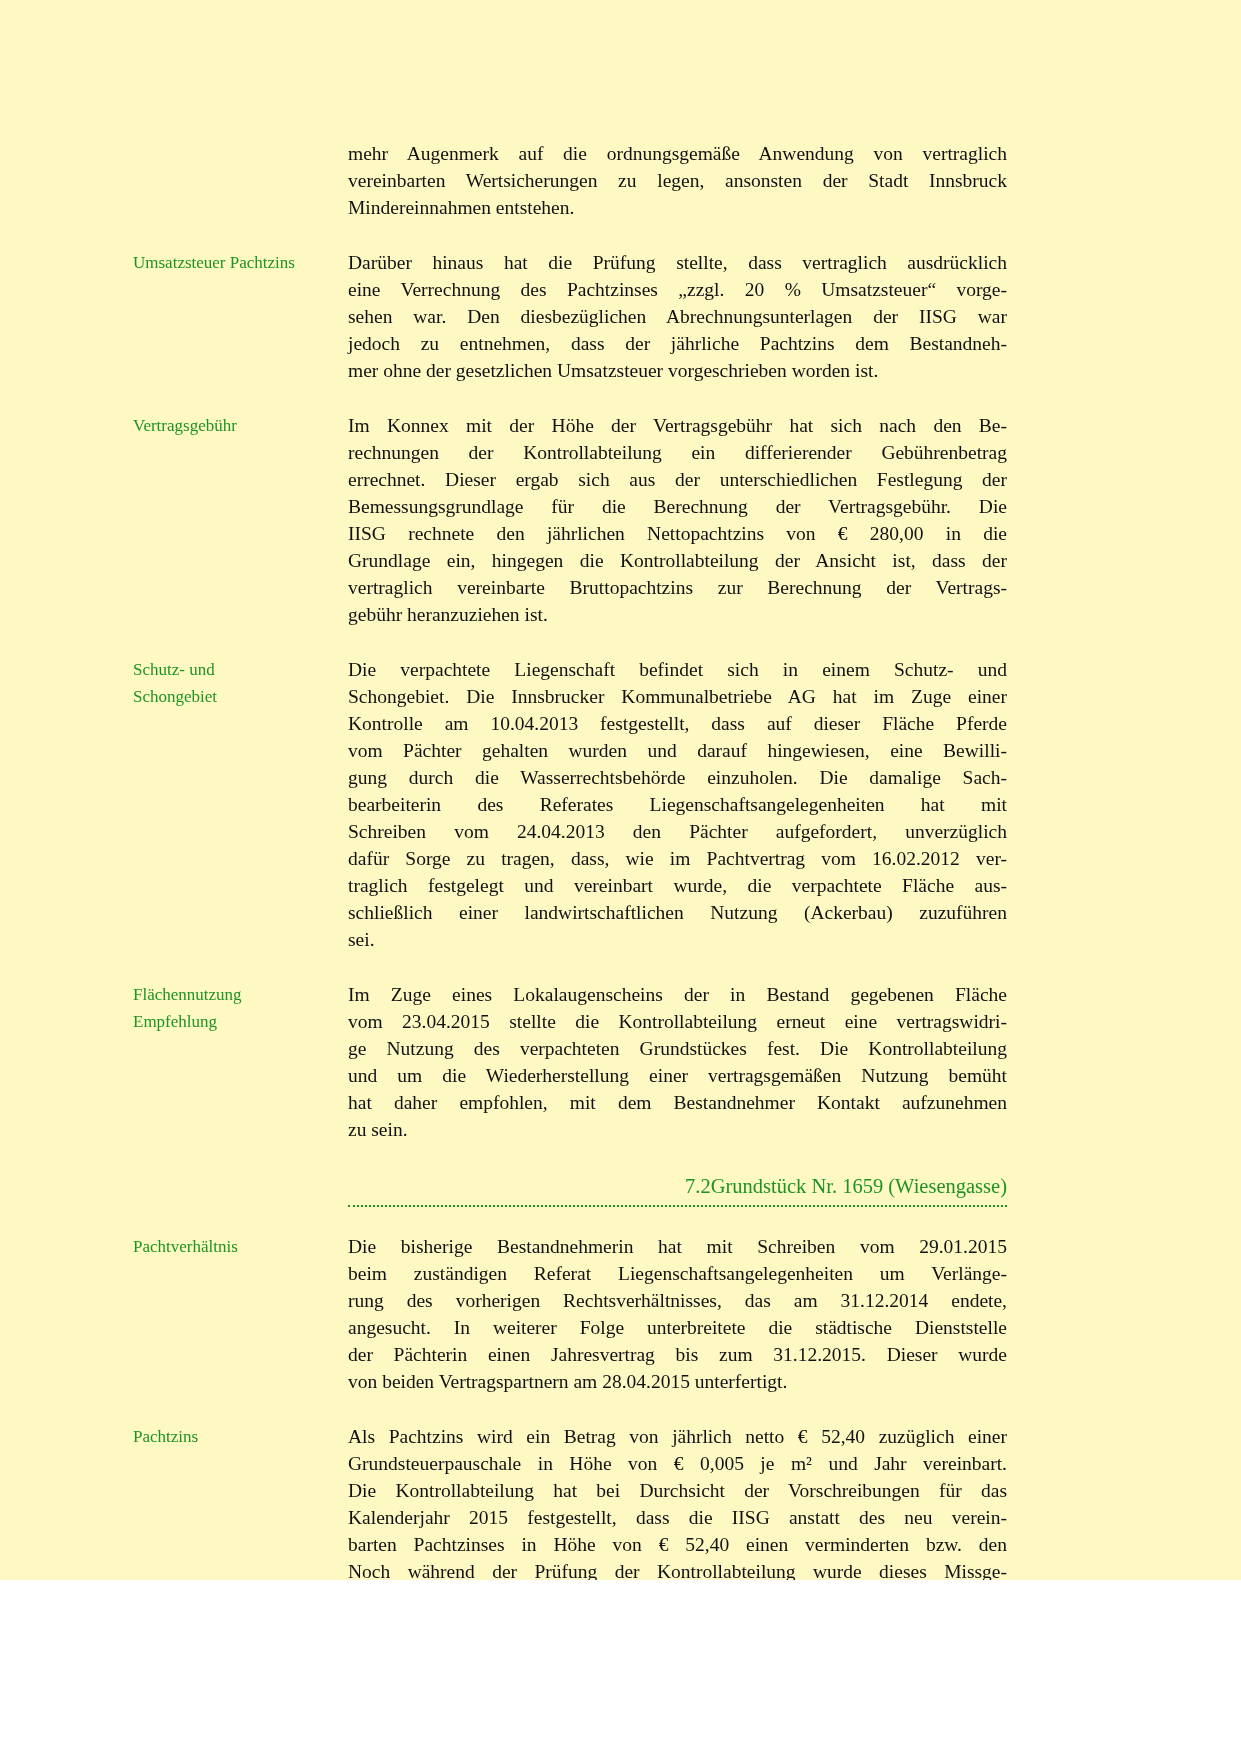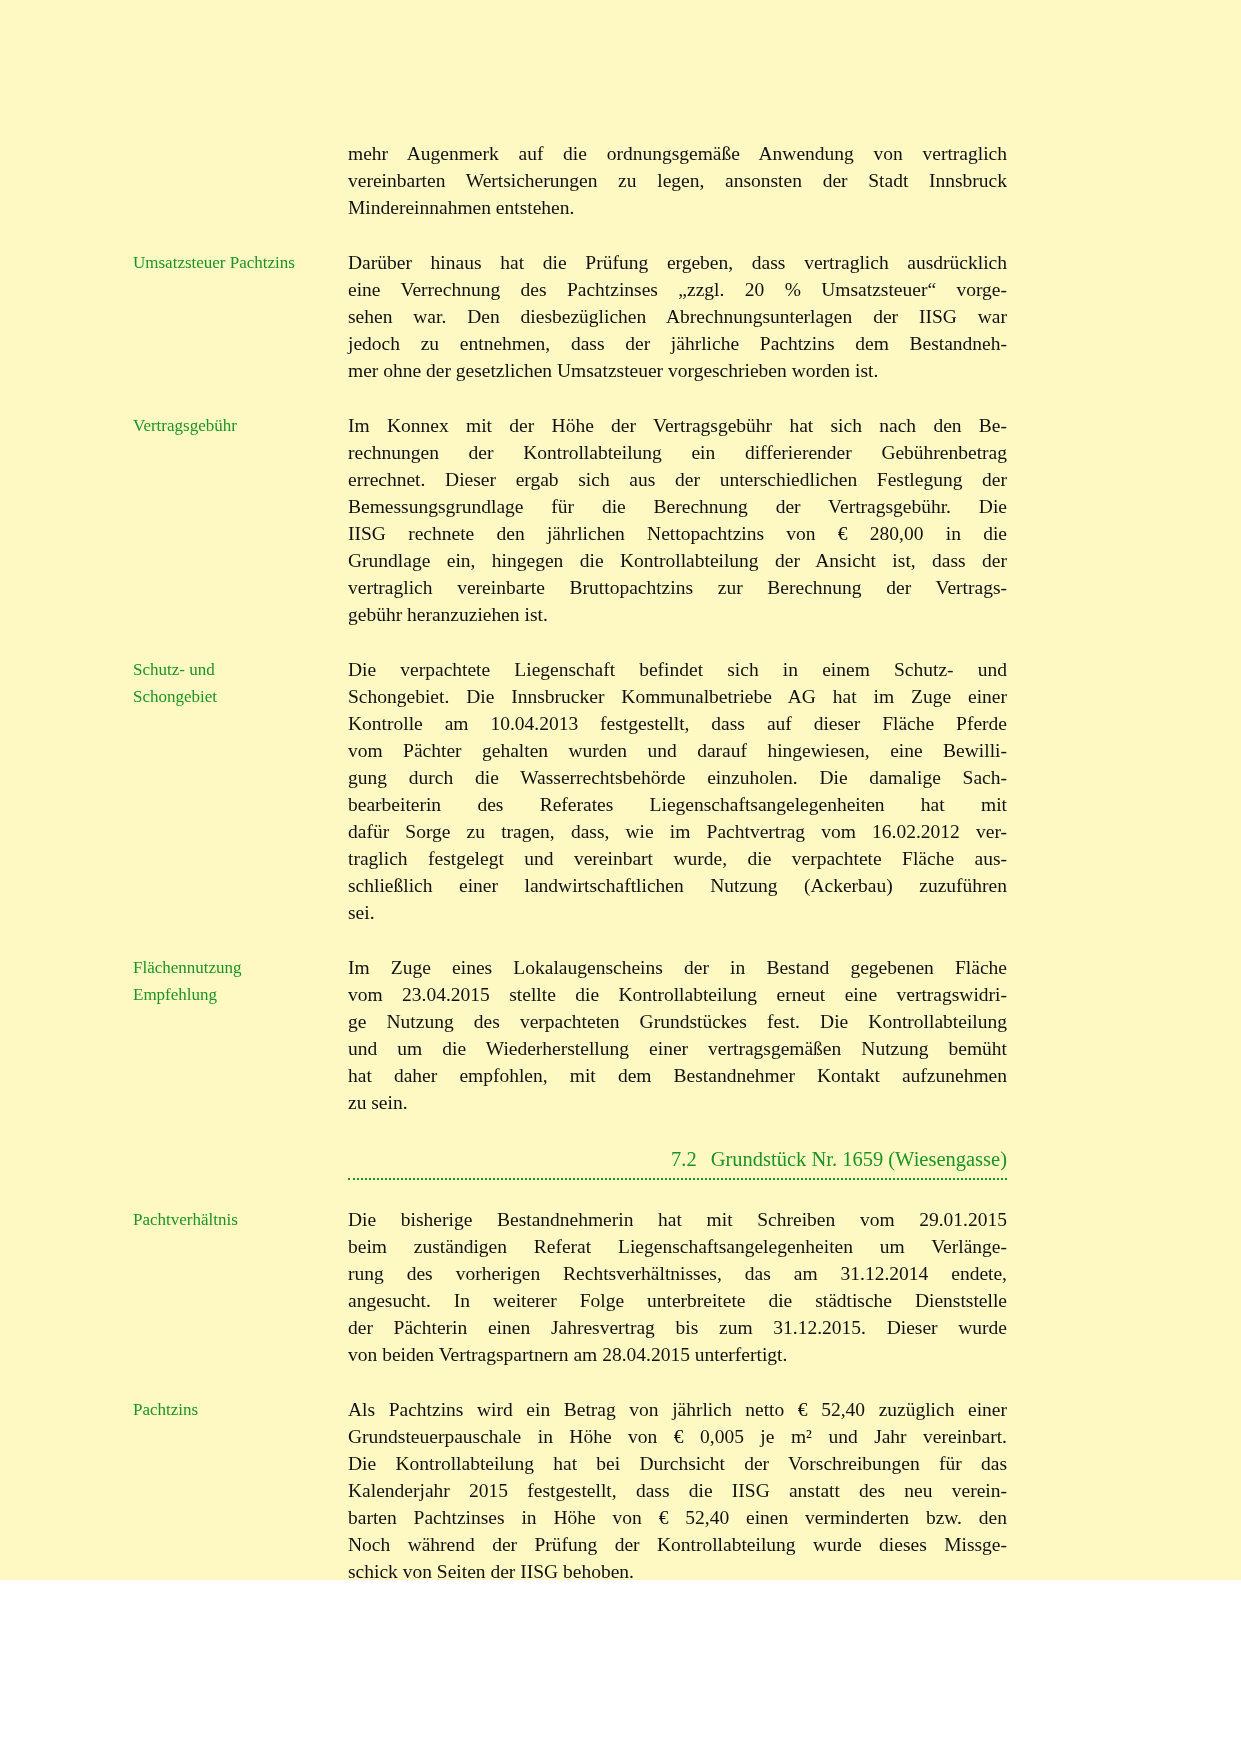--- a/index.html
+++ b/index.html
@@ -40,21 +40,21 @@
   .heading-spacer { flex: 0 0 215px; }
   .heading {
     flex: 1 1 auto;
     text-align: right;
     color: var(--green, #1e9323);
     font-size: 20.5px;
     line-height: 30px;
     border-bottom: 2px dotted var(--green, #1e9323);
     padding-bottom: 4px;
   }
-  .heading .num { margin-right: 14px; }
+  .heading .num { }
 
   .footer {
     position: absolute;
     left: 133px;
     top: 1648px;
     width: 955px;
     border-top: 2px dotted #1f1f1f;
     padding-top: 8px;
     display: flex;
     justify-content: space-between;
@@ -76,21 +76,21 @@
           <div class="line">vereinbarten Wertsicherungen zu legen, ansonsten der Stadt Innsbruck</div>
           <div class="line">Mindereinnahmen entstehen.</div>
         </div>
     </section>
 
     <section class="row">
       <div class="label">
           <div class="line">Umsatzsteuer Pachtzins</div>
         </div>
       <div class="body para">
-          <div class="line">Darüber hinaus hat die Prüfung ergeben, dass vertraglich ausdrücklich</div>
+          <div class="line">Darüber hinaus hat die Prüfung stellte, dass vertraglich ausdrücklich</div>
           <div class="line">eine Verrechnung des Pachtzinses „zzgl. 20 % Umsatzsteuer“ vorge-</div>
           <div class="line">sehen war. Den diesbezüglichen Abrechnungsunterlagen der IISG war</div>
           <div class="line">jedoch zu entnehmen, dass der jährliche Pachtzins dem Bestandneh-</div>
           <div class="line">mer ohne der gesetzlichen Umsatzsteuer vorgeschrieben worden ist.</div>
         </div>
     </section>
 
     <section class="row">
       <div class="label">
           <div class="line">Vertragsgebühr</div>
@@ -112,20 +112,21 @@
           <div class="line">Schutz- und</div>
           <div class="line">Schongebiet</div>
         </div>
       <div class="body para">
           <div class="line">Die verpachtete Liegenschaft befindet sich in einem Schutz- und</div>
           <div class="line">Schongebiet. Die Innsbrucker Kommunalbetriebe AG hat im Zuge einer</div>
           <div class="line">Kontrolle am 10.04.2013 festgestellt, dass auf dieser Fläche Pferde</div>
           <div class="line">vom Pächter gehalten wurden und darauf hingewiesen, eine Bewilli-</div>
           <div class="line">gung durch die Wasserrechtsbehörde einzuholen. Die damalige Sach-</div>
           <div class="line">bearbeiterin des Referates Liegenschaftsangelegenheiten hat mit</div>
+          <div class="line">Schreiben vom 24.04.2013 den Pächter aufgefordert, unverzüglich</div>
           <div class="line">dafür Sorge zu tragen, dass, wie im Pachtvertrag vom 16.02.2012 ver-</div>
           <div class="line">traglich festgelegt und vereinbart wurde, die verpachtete Fläche aus-</div>
           <div class="line">schließlich einer landwirtschaftlichen Nutzung (Ackerbau) zuzuführen</div>
           <div class="line">sei.</div>
         </div>
     </section>
 
     <section class="row">
       <div class="label">
           <div class="line">Flächennutzung</div>

